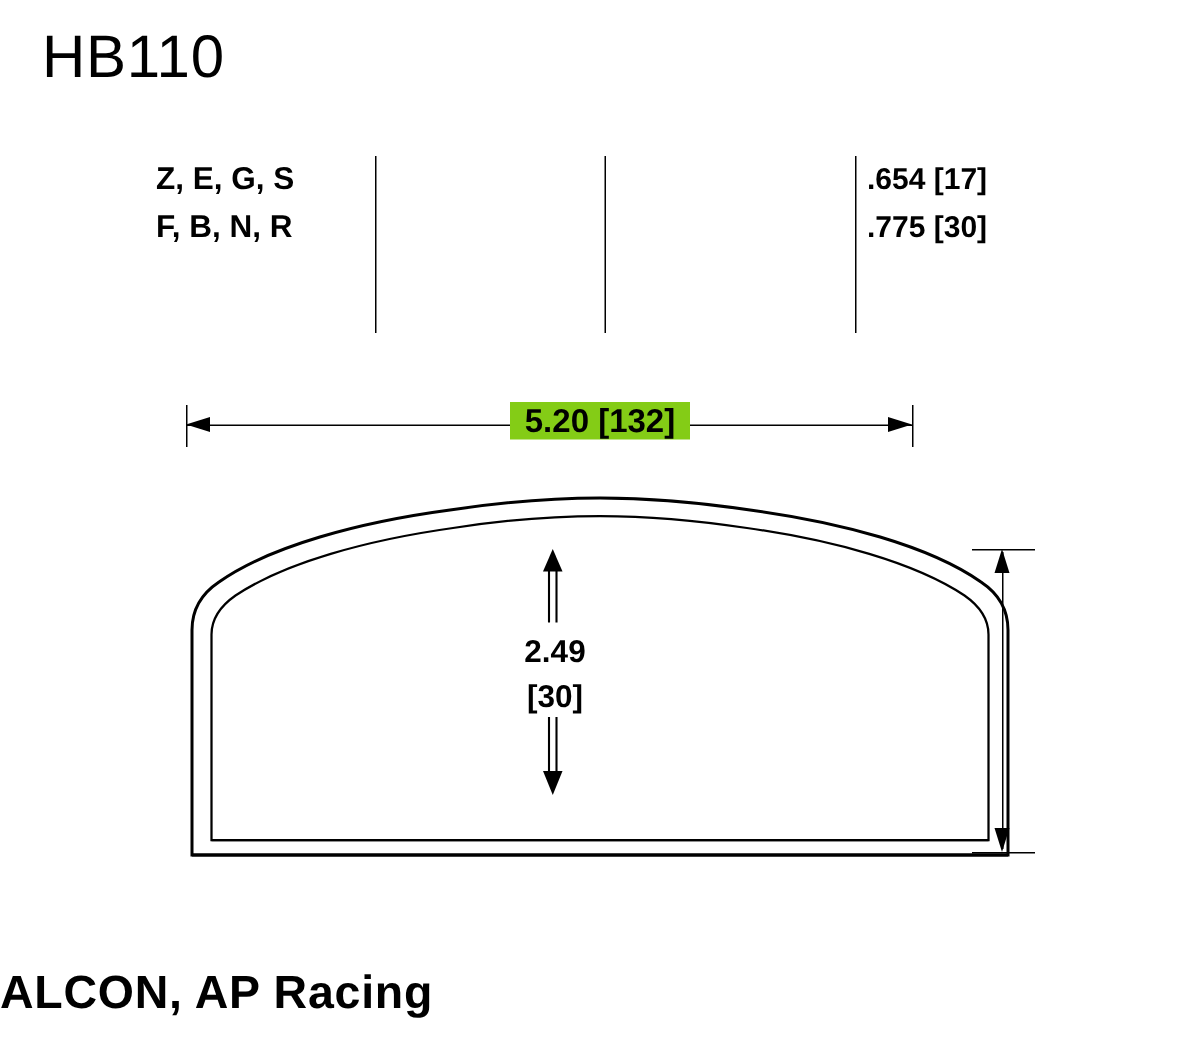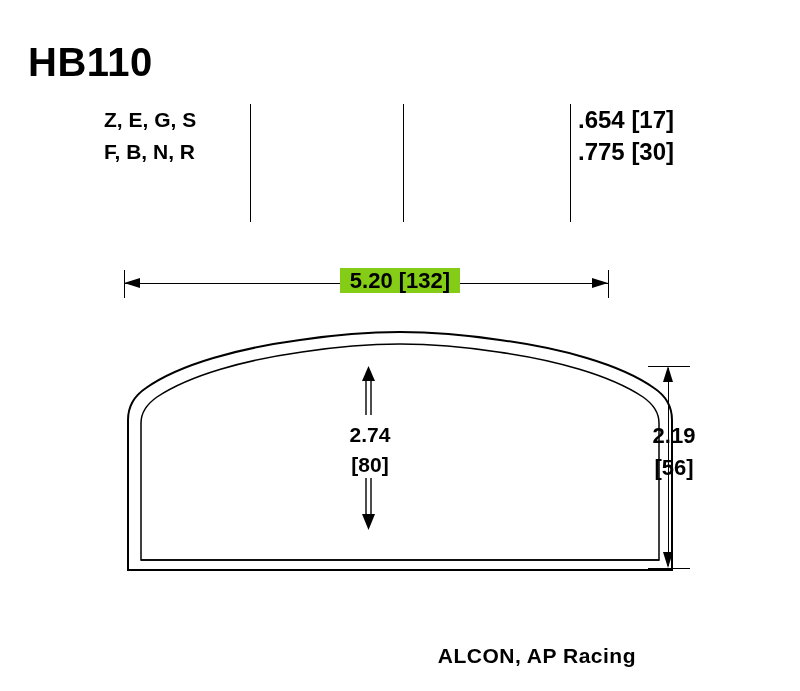--- a/index.html
+++ b/index.html
@@ -18,42 +18,41 @@
     position: relative;
     width: 800px;
     height: 691px;
   }
   
   .part-number {
     position: absolute;
     left: 28px;
     top: 16px;
     font-size: 40px;
-    font-weight: bold;
+    font-weight: normal;
     letter-spacing: 0.5px;
     line-height: 44px;
     white-space: nowrap;
-    margin-top: 24px;
   }
   
   .codes {
     position: absolute;
     left: 104px;
     top: 104px;
     font-size: 21px;
     font-weight: bold;
     line-height: 32px;
     white-space: nowrap;
   }
   
   .thickness {
     position: absolute;
     left: 578px;
     top: 104px;
-    font-size: 24px;
+    font-size: 20px;
     font-weight: bold;
     line-height: 32px;
     white-space: nowrap;
     text-align: center;
   }
   
   .vline {
     position: absolute;
     width: 1px;
     background: #000;
@@ -145,22 +144,22 @@
     font-size: 21px;
     font-weight: bold;
     line-height: 30px;
   }
   
   .brand {
     position: absolute;
     left: 0;
     top: 644px;
     width: 636px;
-    text-align: right;
-    font-size: 21px;
+    text-align: left;
+    font-size: 31px;
     font-weight: bold;
     letter-spacing: 0.5px;
   }
   svg.pad {
     position: absolute;
     left: 0;
     top: 0;
   }
 </style>
 </head>
@@ -222,29 +221,25 @@
 
     <line x1="366" y1="375" x2="366" y2="415" stroke="#000000" stroke-width="1.4"></line>
     <line x1="371" y1="375" x2="371" y2="415" stroke="#000000" stroke-width="1.4"></line>
     <polygon points="368.5,366 362,381 375,381" fill="#000000"></polygon>
     <line x1="366" y1="478" x2="366" y2="518" stroke="#000000" stroke-width="1.4"></line>
     <line x1="371" y1="478" x2="371" y2="518" stroke="#000000" stroke-width="1.4"></line>
     <polygon points="368.5,530 362,514 375,514" fill="#000000"></polygon>
   </svg>
 
   <div class="inner-dim-label">
-    <div>2.74</div>
-    <div>[80]</div>
+    <div>2.49</div>
+    <div>[30]</div>
   </div>
 
   <div class="height-dim-line"></div>
   <div class="arrow-up" style="left:663px; top:366px;"></div>
   <div class="arrow-down" style="left:663px; top:552px;"></div>
   <div class="height-tick" style="left:648px; top:366px; width:42px;"></div>
   <div class="height-tick" style="left:648px; top:568px; width:42px;"></div>
-  <div class="height-label">
-    <div>2.19</div>
-    <div>[56]</div>
-  </div>
 
   <div class="brand">ALCON, AP Racing</div>
 
 </div>
 
 </body></html>

